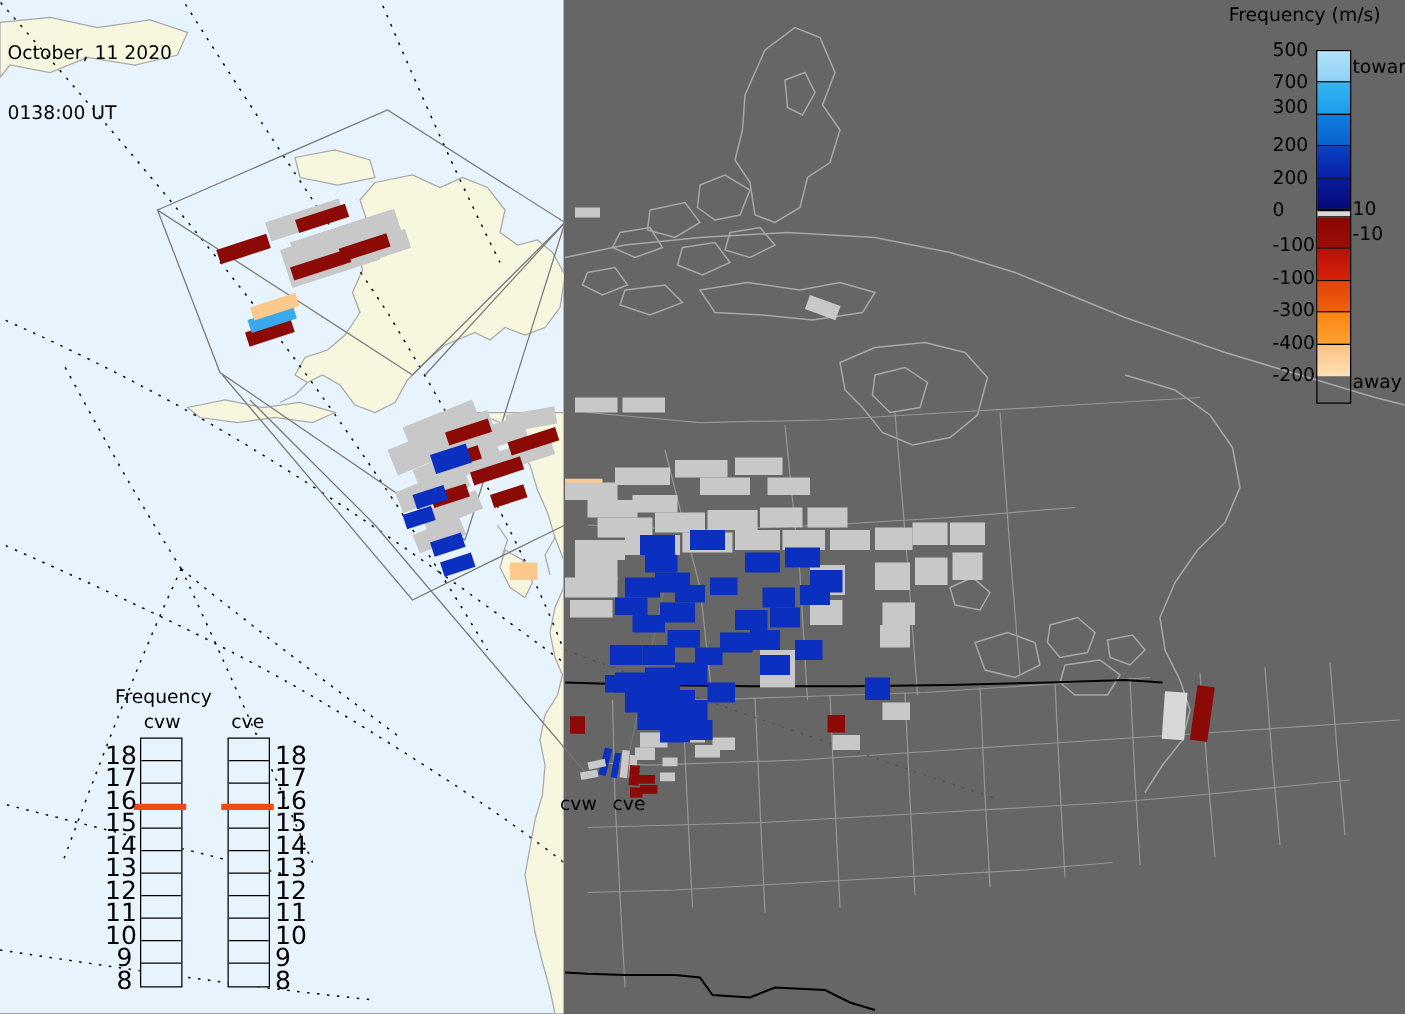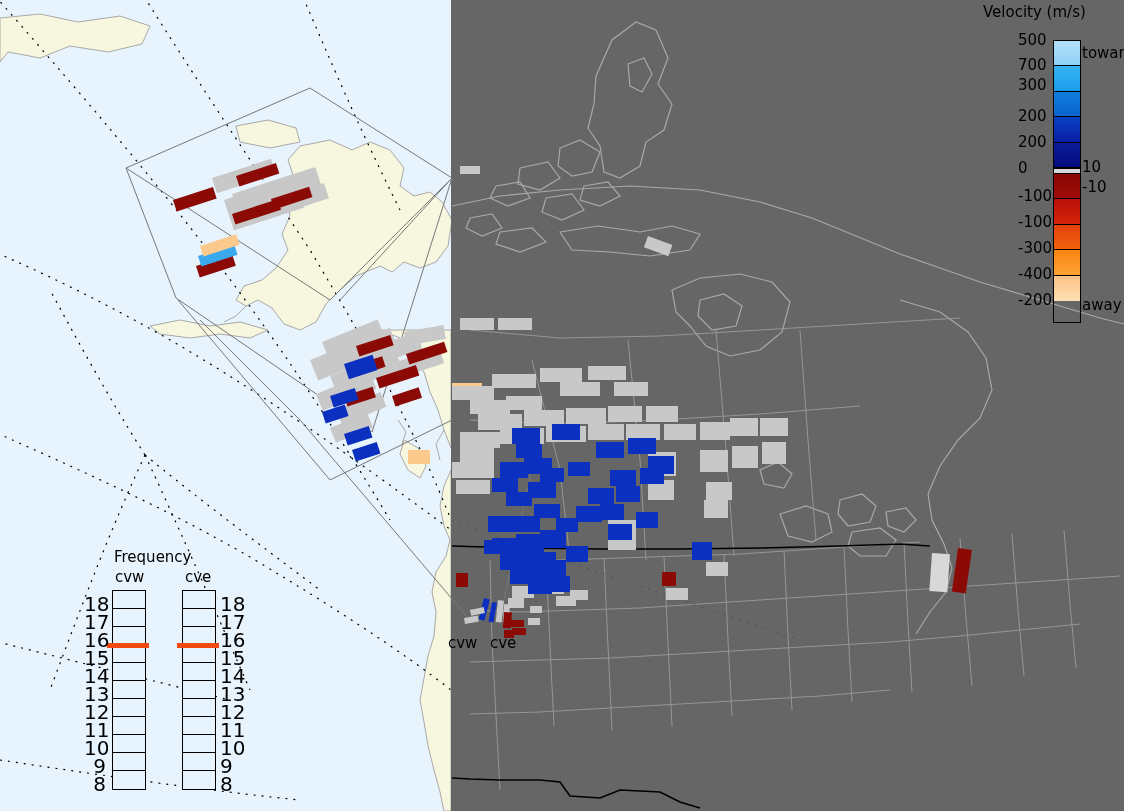--- a/index.html
+++ b/index.html
@@ -22,21 +22,21 @@
   #cbar-wrap{position:absolute;left:975px;top:0px;width:149px;height:340px;color:#000;}
   #cbar-title{position:absolute;left:8px;top:3px;font-size:15px;white-space:nowrap;}
   #cbar{position:absolute;left:78px;top:40px;width:26px;height:281px;border:1px solid #000;}
   .cb-band{width:100%;height:25.4px;border-bottom:1px solid #000;box-sizing:border-box;}
   .cb-band:last-child{border-bottom:none;}
   .cb-zero{width:100%;height:6px;background:#d8d8d8;border-top:1px solid #000;border-bottom:1px solid #000;box-sizing:border-box;}
   .cb-tick{position:absolute;right:52px;font-size:15px;width:54px;white-space:nowrap;}
   .cb-side{position:absolute;left:107px;font-size:15px;white-space:nowrap;}
   
   #freq{position:absolute;left:88px;top:548px;width:160px;height:240px;color:#000;}
-  #freq-title{position:absolute;left:26px;top:0px;font-size:15px;white-space:nowrap;}
+  #freq-title{position:absolute;left:4px;top:0px;font-size:15px;white-space:nowrap;}
   .freq-col-label{position:absolute;top:20px;font-size:15px;}
   .freq-bar{position:absolute;top:42px;width:32px;height:198px;border:1.5px solid #000;background:#e8f4fd;}
   .freq-cell{height:18px;border-bottom:1px solid #000;box-sizing:border-box;}
   .freq-cell:last-child{border-bottom:none;}
   .freq-mark{position:absolute;height:5px;background:#f04a10;}
   .freq-tick{position:absolute;font-size:20px;width:22px;text-align:right;}
   .site-label{position:absolute;font-size:15px;color:#000;white-space:nowrap;}
 </style>
 </head>
 <body>
@@ -349,23 +349,27 @@
       <rect fill="#d8d8d8" x="932" y="553" width="18" height="38" transform="rotate(4 932 553)"></rect>
       <rect fill="#8c0a06" x="958" y="548" width="14" height="44" transform="rotate(8 958 548)"></rect>
     </g>
 
     <g fill="#c8c8c8">
       <rect x="648" y="236" width="26" height="12" transform="rotate(20 648 236)"></rect>
       <rect x="460" y="166" width="20" height="8"></rect>
     </g>
   </svg>
 
+  <div id="title">
+    <div>October, 11 2020</div>
+    <div>0138:00 UT</div>
+  </div>
 
   <div id="cbar-wrap">
-    <div id="cbar-title">Velocity (m/s)</div>
+    <div id="cbar-title">Frequency (m/s)</div>
 
     <div id="cbar">
       <div class="cb-band" style="background:linear-gradient(#b3e2fb,#8ed0f6)"></div>
       <div class="cb-band" style="background:linear-gradient(#36b4f2,#1a9cec)"></div>
       <div class="cb-band" style="background:linear-gradient(#0f7ede,#0a63ce)"></div>
       <div class="cb-band" style="background:linear-gradient(#0a42c4,#081fa6)"></div>
       <div class="cb-band" style="background:linear-gradient(#0a1c9c,#050a7a)"></div>
       <div class="cb-zero"></div>
       <div class="cb-band" style="background:linear-gradient(#8c0604,#9e0c06)"></div>
       <div class="cb-band" style="background:linear-gradient(#b81008,#d6230a)"></div>

